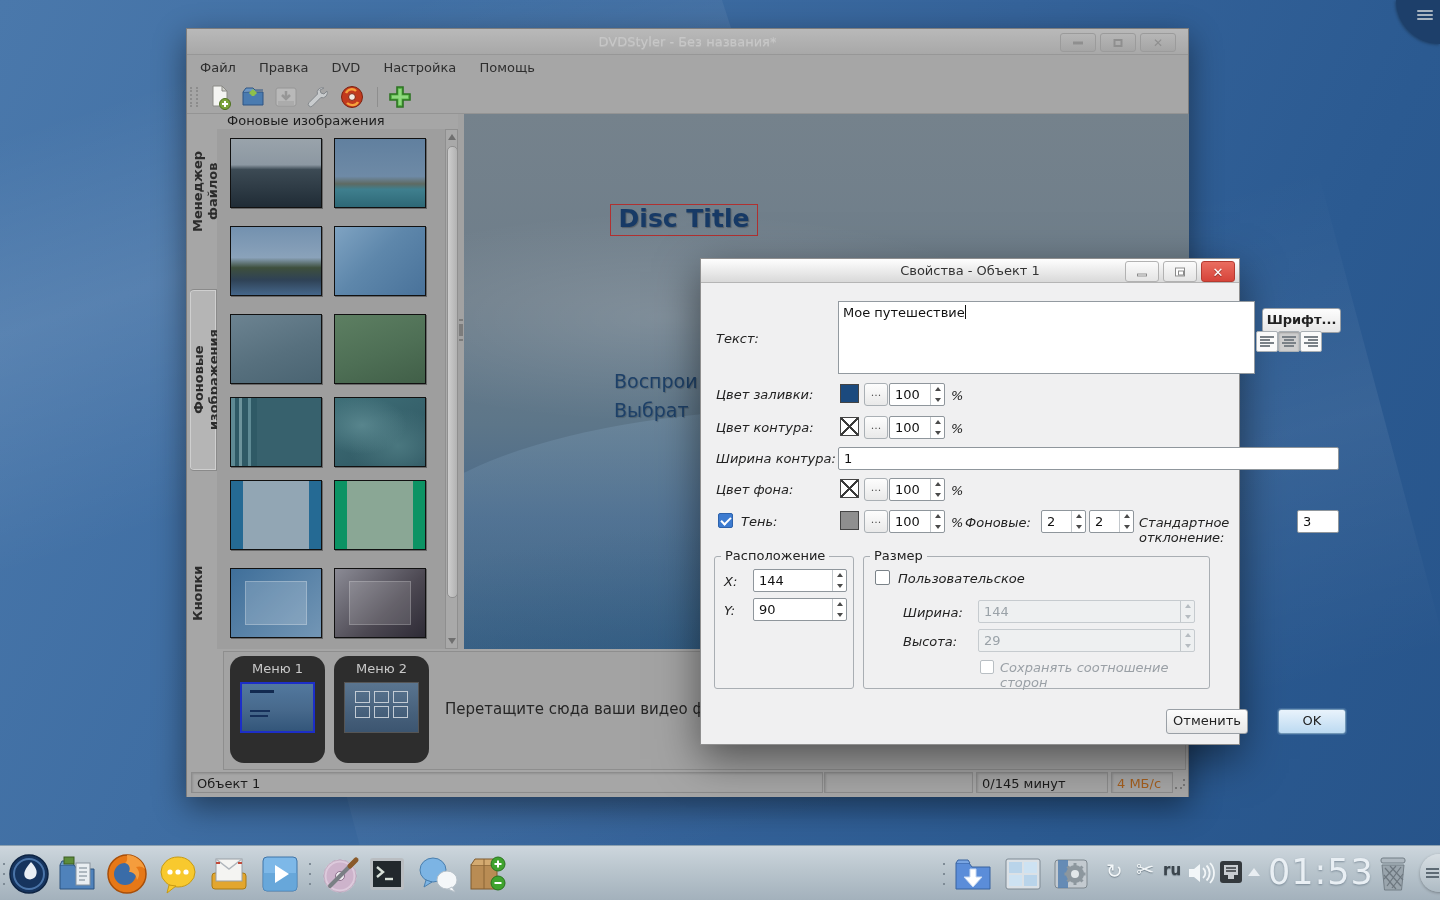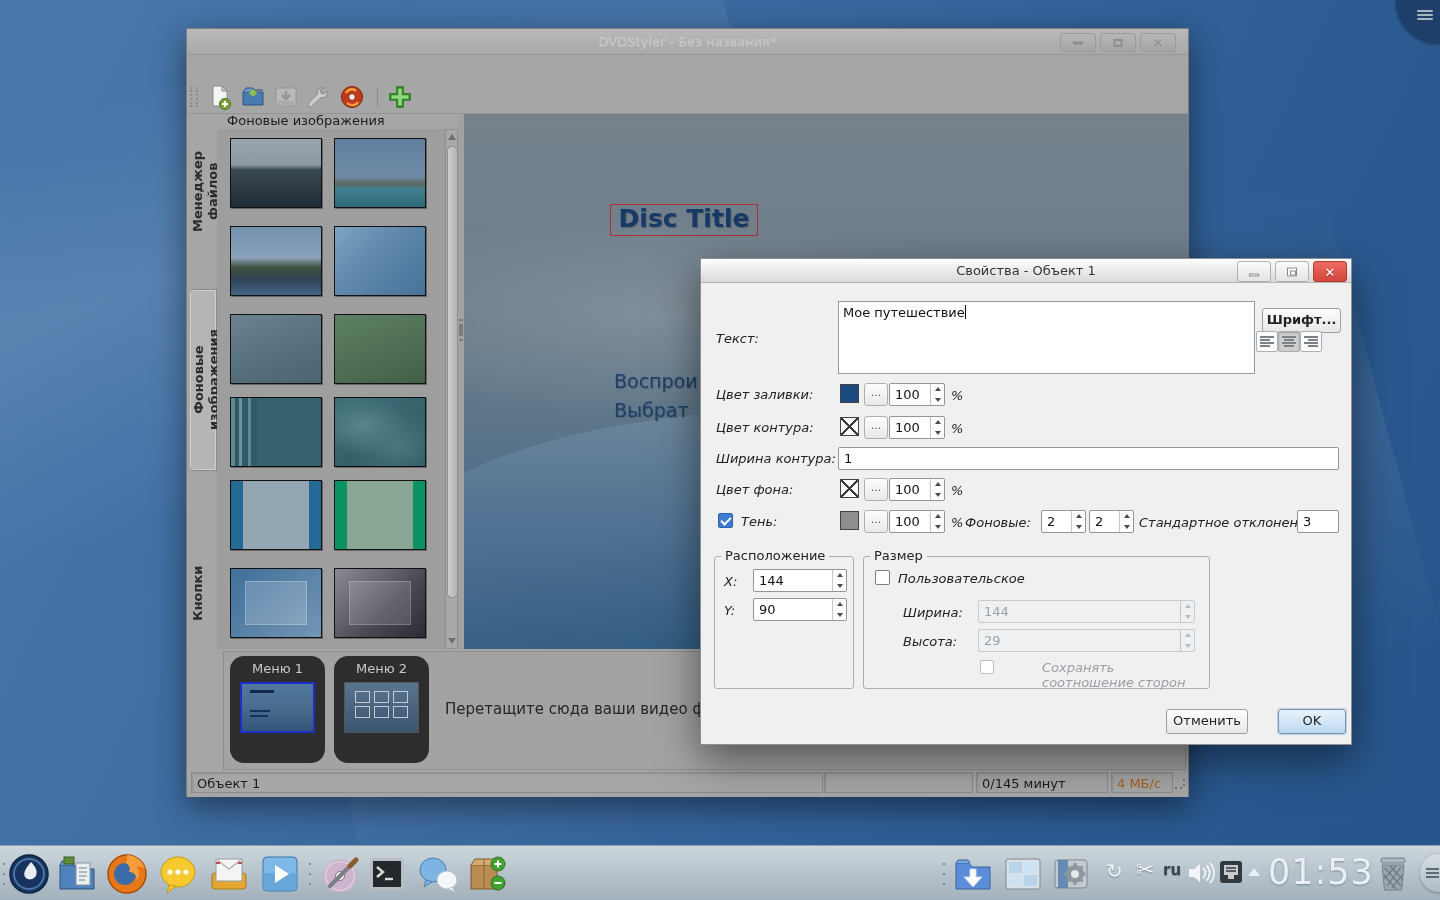--- a/index.html
+++ b/index.html
@@ -101,34 +101,34 @@
   #mprev2{background:linear-gradient(180deg,#5a7590 0%,#47617c 60%,#3c5570 100%);border:1px solid #555;}
   #mprev2 .bx{position:absolute;width:13px;height:10px;border:1px solid #c2cbd4;}
   #drop-hint{left:221px;top:48px;font-size:15px;color:#262626;}
   
   #statusbar{left:0;top:741px;width:1001px;height:27px;background:#a6a6a6;}
   .scell{position:absolute;top:2px;height:21px;border:1px solid #8c8c8c;box-shadow:inset 1px 1px 2px rgba(0,0,0,.12);
     font-size:13px;color:#1b1b1b;line-height:21px;padding-left:5px;box-sizing:border-box;}
   #grip{position:absolute;right:2px;top:8px;width:12px;height:12px;
     background:radial-gradient(circle 1.5px at 2px 10px,#777 95%,transparent),radial-gradient(circle 1.5px at 7px 10px,#777 95%,transparent),radial-gradient(circle 1.5px at 10px 7px,#777 95%,transparent),radial-gradient(circle 1.5px at 10px 2px,#777 95%,transparent);}
   
-  #dlg{left:700px;top:258px;width:652px;height:487px;background:#f0f0f1;border:1px solid #8f8f8f;
+  #dlg{left:700px;top:258px;width:540px;height:487px;background:#f0f0f1;border:1px solid #8f8f8f;
     box-sizing:border-box;box-shadow:0 14px 40px rgba(0,0,0,.5);padding-left:36px;}
   #dlg-titlebar{left:0;top:0;width:100%;height:24px;background:linear-gradient(#fefefe,#d9d9d9);
     border-bottom:1px solid #b5b5b5;box-sizing:border-box;}
   #dlg-title{width:100%;text-align:center;font-size:13px;color:#333;line-height:23px;}
   .dbtn{top:2px;width:32px;height:19px;border:1px solid #b2b2b2;border-radius:3px;background:linear-gradient(#fbfbfb,#e4e4e4);}
   .dbtn i{position:absolute;left:50%;top:50%;transform:translate(-50%,-50%);}
   .dbtn .mini{width:10px;height:3px;border:1px solid #8a8a8a;background:#fff;box-sizing:border-box;margin-top:3px;}
   .dbtn .maxi{width:10px;height:9px;border:1px solid #8a8a8a;background:#fff;box-sizing:border-box;}
   .dbtn .maxi::after{content:"";position:absolute;left:2px;top:2px;width:4px;height:3px;border:1px solid #8a8a8a;}
   #dlg-close{background:linear-gradient(#ea6d60,#d6443a);border-color:#b53a30;}
   #dlg-close i{color:#fff;font-weight:bold;font-size:13px;font-style:normal;text-shadow:0 1px 1px rgba(0,0,0,.4);}
   .dlbl{position:absolute;font-size:13px;color:#222;font-style:italic;}
-  .dlbl.dis{color:#9aa0a6;margin-left:42px;}
+  .dlbl.dis{color:#9aa0a6;}
   #dlg textarea,#txtarea{left:137px;top:42px;width:417px;height:73px;border:1px solid #939aa0;background:#fff;
     font-size:13px;color:#111;padding:3px 4px;box-sizing:border-box;}
   #txtarea .caret{display:inline-block;width:1px;height:14px;background:#111;vertical-align:-2px;}
   .btn{position:absolute;border:1px solid #9aa0a6;border-radius:3px;background:linear-gradient(#fdfdfd,#e7e7e7);
     font-size:13px;color:#222;text-align:center;}
   .btn.primary{background:linear-gradient(#e9f3fc,#bcdaf1);border-color:#7096b6;box-shadow:0 0 0 1px rgba(110,150,190,.35);}
   .alignbtn{position:absolute;top:72px;width:20px;height:19px;border:1px solid #aab0b5;border-radius:2px;background:#fafafa;}
   .alignbtn.sel{background:#cfcfcf;box-shadow:inset 0 1px 2px rgba(0,0,0,.25);}
   .alignbtn i{position:absolute;left:3px;right:3px;height:1.5px;background:#7a8187;}
   .alignbtn .r1{top:4px;} .alignbtn .r2{top:7px;} .alignbtn .r3{top:10px;} .alignbtn .r4{top:13px;}
@@ -198,20 +198,29 @@
           <i class="mini"></i>
         </div>
       <div class="abs wbtn" style="right:52px;">
           <i class="maxi"></i>
         </div>
       <div class="abs wbtn" style="right:12px;">
           <i class="xx">✕</i>
         </div>
     </div>
 
+    <div class="abs" id="menubar">
+        <div class="wrap">
+      <span class="menu-item">Файл</span>
+      <span class="menu-item">Правка</span>
+      <span class="menu-item">DVD</span>
+      <span class="menu-item">Настройка</span>
+      <span class="menu-item">Помощь</span>
+    </div>
+      </div>
 
     <div class="abs" id="toolbar">
       <div class="abs tgrip"></div>
       <div class="abs tool" style="left:20px;">
         <svg viewBox="0 0 26 26">
             <path d="M6 2h9l5 5v15H6z" fill="#f4f4f2" stroke="#8a8a86"></path>
             <path d="M15 2l5 5h-5z" fill="#cfcfc9" stroke="#8a8a86"></path>
             <circle cx="18" cy="20" r="5.5" fill="#7aa33a" stroke="#4f7020"></circle>
             <path d="M18 17v6M15 20h6" stroke="#fff" stroke-width="2"></path>
           </svg>

